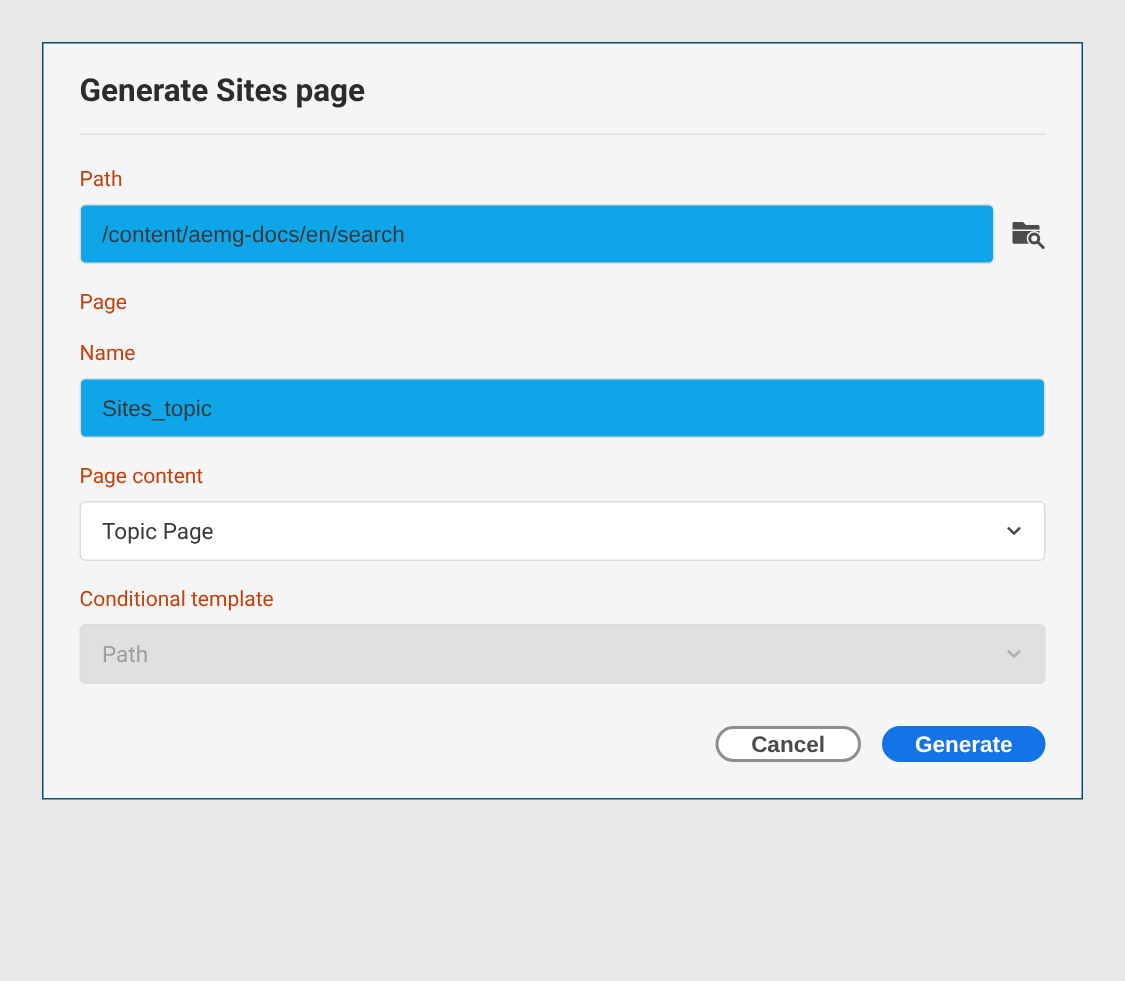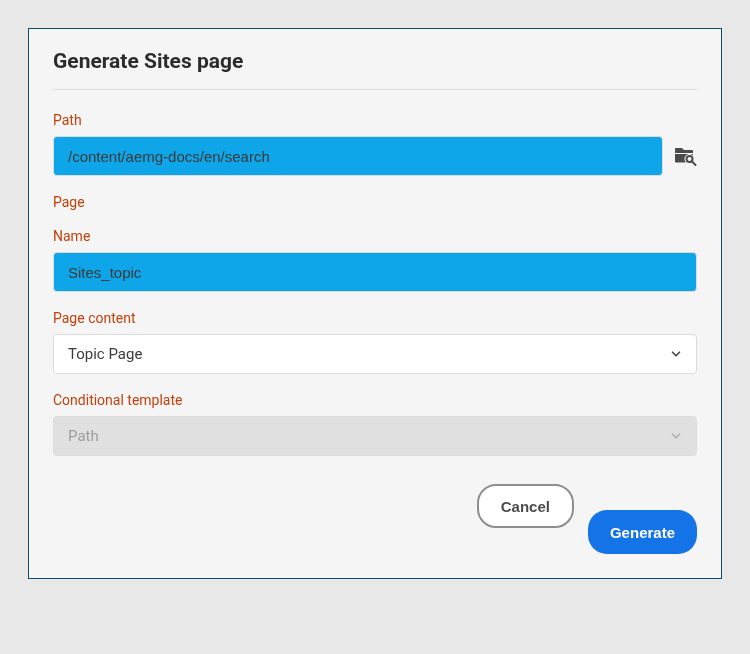--- a/index.html
+++ b/index.html
@@ -88,38 +88,37 @@
     }
     .chevron svg { display: block; }
     .select.disabled + .chevron { color: #b0b0b0; }
     .button-row {
       display: flex;
       justify-content: flex-end;
       gap: 14px;
       margin-top: 28px;
     }
     .btn {
-      height: 44px;
+      height: 24px;
       padding: 0 22px;
       border-radius: 19px;
       font-size: 15px;
       font-weight: 600;
       cursor: pointer;
       border: none;
       outline: none;
     }
     .btn-secondary {
       background: #ffffff;
       color: #4b4b4b;
       border: 2px solid #8e8e8e;
     }
     .btn-primary {
       background: #1473e6;
       color: #ffffff;
-      margin-top: 26px;
     }
   </style>
 </head>
 <body>
 
 <div class="dialog">
   <h1 class="dialog-title">Generate Sites page</h1>
 
   <div class="field">
     <label class="field-label">Path</label>

